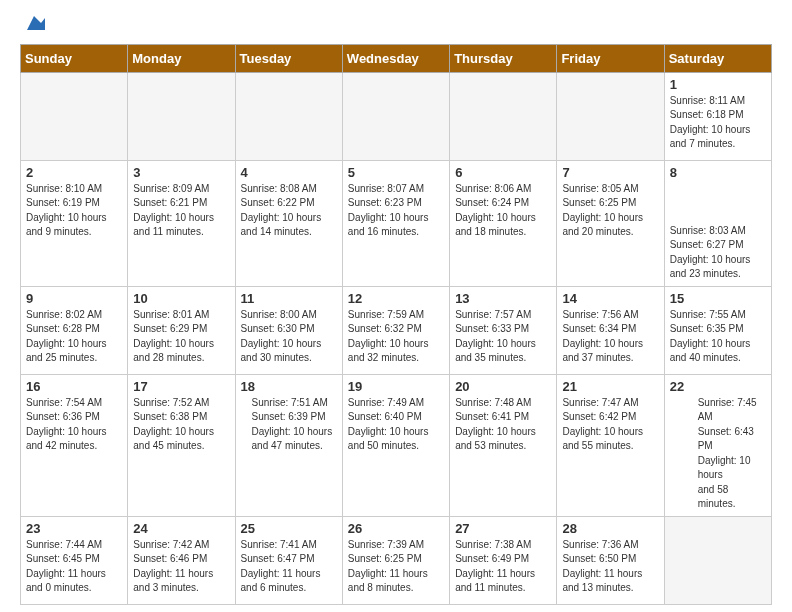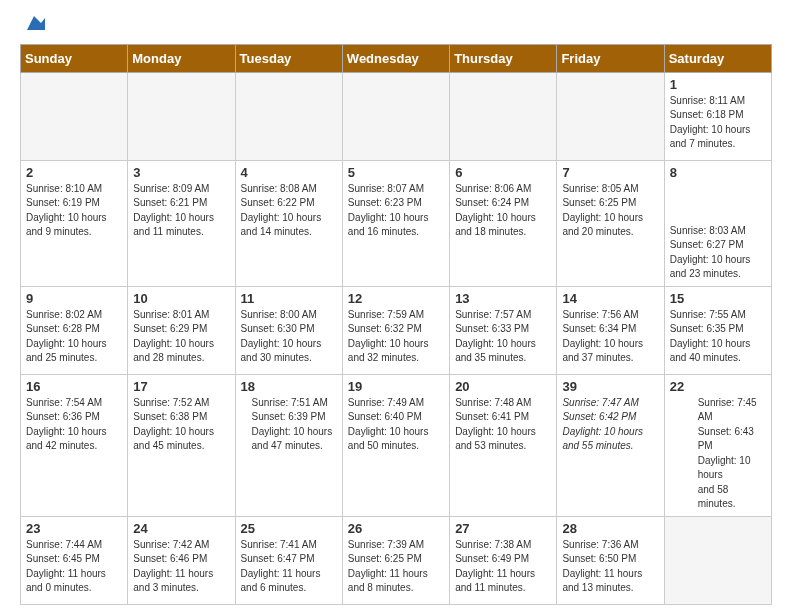--- a/index.html
+++ b/index.html
@@ -204,22 +204,22 @@
 and 50 minutes.</div>
           </td>
           <td>
             <div class="day-num">20</div>
             <div class="day-info" style="white-space: pre-line;">Sunrise: 7:48 AM
 Sunset: 6:41 PM
 Daylight: 10 hours
 and 53 minutes.</div>
           </td>
           <td>
-            <div class="day-num">39</div>
-            <div class="day-info" style="white-space: pre-line; font-style: italic;">Sunrise: 7:47 AM
+            <div class="day-num">21</div>
+            <div class="day-info" style="white-space: pre-line;">Sunrise: 7:47 AM
 Sunset: 6:42 PM
 Daylight: 10 hours
 and 55 minutes.</div>
           </td>
           <td>
             <div class="day-num">22</div>
             <div class="day-info" style="white-space: pre-line; margin-left: 28px;">Sunrise: 7:45 AM
 Sunset: 6:43 PM
 Daylight: 10 hours
 and 58 minutes.</div>

